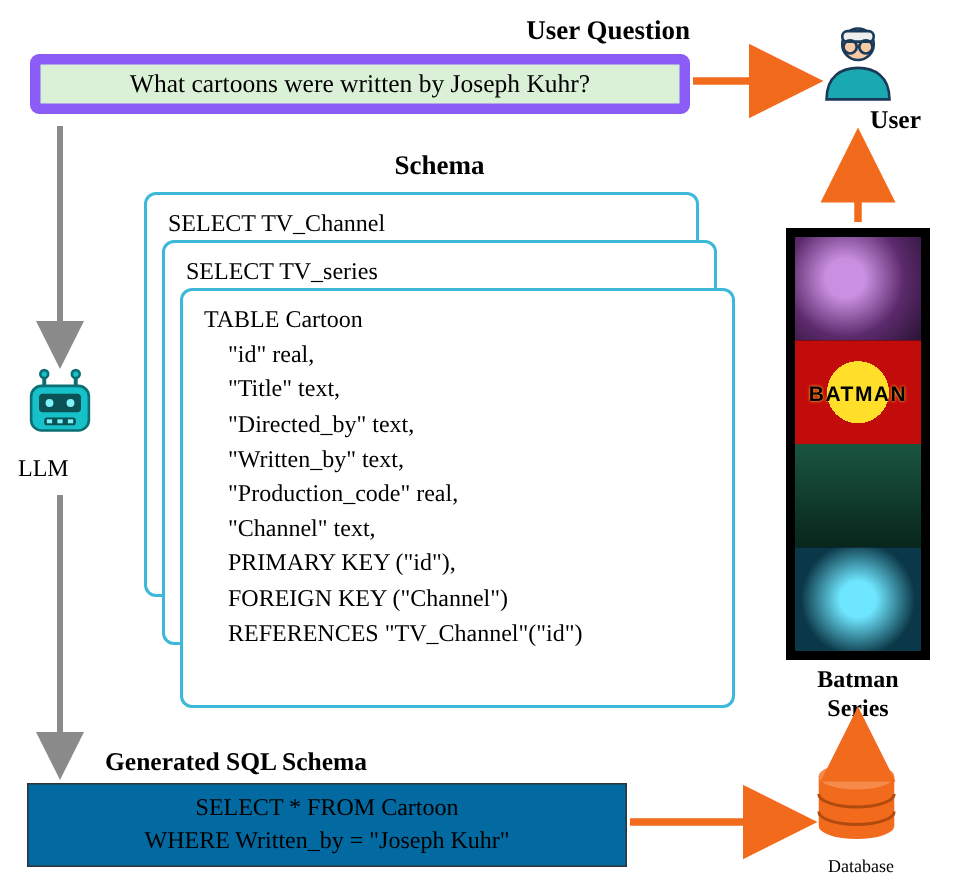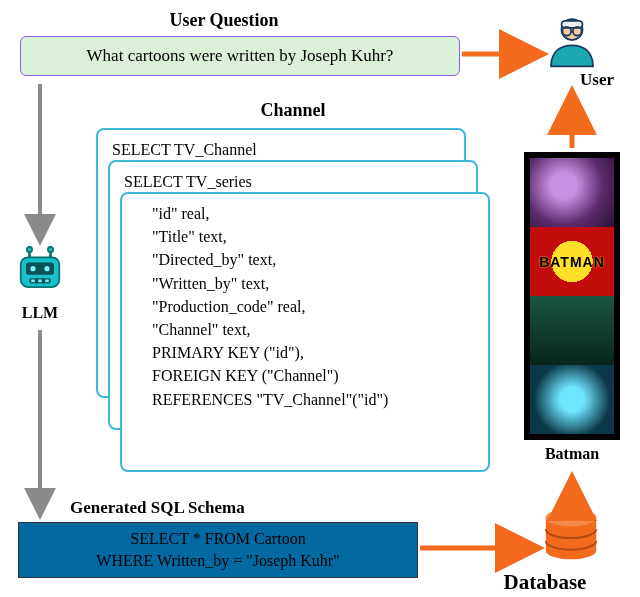--- a/index.html
+++ b/index.html
@@ -18,32 +18,33 @@
     font-size: 18px;
   }
   
   .question-box {
     position: absolute;
     left: 20px;
     top: 36px;
     width: 440px;
     height: 40px;
     background: #daf0d7;
-    border: 1px solid #8b5cf6;
+    border: 7px solid #8b5cf6;
     border-radius: 6px;
     display: flex;
     align-items: center;
     justify-content: center;
     font-size: 17px;
   }
   .uq-heading {
     position: absolute;
-    left: 4px;
+    left: 20px;
     top: 10px;
     width: 440px;
+    text-align: right;
   }
   
   .schema-heading {
     position: absolute;
     left: 118px;
     top: 100px;
     width: 350px;
   }
   .schema-card {
     position: absolute;
@@ -88,22 +89,21 @@
     left: 12px;
     top: 245px;
     width: 56px;
     height: 56px;
   }
   .llm-label {
     position: absolute;
     left: 12px;
     top: 304px;
     width: 56px;
-    text-align: center;
-    font-weight: bold;
+    font-weight: normal;
     font-size: 16px;
   }
   
   .user-icon {
     position: absolute;
     left: 544px;
     top: 12px;
     width: 56px;
     height: 56px;
   }
@@ -118,26 +118,26 @@
   }
   
   .db-icon {
     position: absolute;
     left: 540px;
     top: 508px;
     width: 62px;
   }
   .db-label {
     position: absolute;
-    left: 495px;
+    left: 524px;
     top: 570px;
     width: 100px;
     text-align: center;
-    font-weight: bold;
-    font-size: 21px;
+    font-weight: normal;
+    font-size: 12px;
   }
   
   .results-strip {
     position: absolute;
     left: 524px;
     top: 152px;
     width: 96px;
     height: 288px;
     border-top: 6px solid #000;
     border-bottom: 6px solid #000;
@@ -185,29 +185,30 @@
 </style>
 </head>
 <body>
 
 <div class="uq-heading heading">User Question</div>
 
 <div class="question-box">
   <span>What cartoons were written by Joseph Kuhr?</span>
 </div>
 
-<div class="schema-heading heading">Channel</div>
+<div class="schema-heading heading">Schema</div>
 
 <div class="schema-card c1">
   <div>SELECT TV_Channel</div>
 </div>
 <div class="schema-card c2">
   <div>SELECT TV_series</div>
 </div>
 <div class="schema-card c3">
+  <div>TABLE Cartoon</div>
   <div class="ind">"id" real,</div>
   <div class="ind">"Title" text,</div>
   <div class="ind">"Directed_by" text,</div>
   <div class="ind">"Written_by" text,</div>
   <div class="ind">"Production_code" real,</div>
   <div class="ind">"Channel" text,</div>
   <div class="ind">PRIMARY KEY ("id"),</div>
   <div class="ind">FOREIGN KEY ("Channel")</div>
   <div class="ind">REFERENCES "TV_Channel"("id")</div>
 </div>
@@ -247,20 +248,21 @@
 <div class="results-strip">
   <div class="frame f1"></div>
   <div class="frame f2">
       <span>BATMAN</span>
     </div>
   <div class="frame f3"></div>
   <div class="frame f4"></div>
 </div>
 <div class="results-label">
   <div>Batman</div>
+  <div>Series</div>
 </div>
 
 <svg class="db-icon" viewBox="0 0 64 58">
   <ellipse cx="32" cy="10" rx="26" ry="9" fill="#f26a1b"></ellipse>
   <path d="M6 10 v34 a26 9 0 0 0 52 0 V10" fill="#f26a1b"></path>
   <ellipse cx="32" cy="10" rx="26" ry="9" fill="#f58a4a"></ellipse>
   <path d="M6 22 a26 9 0 0 0 52 0" fill="none" stroke="#b04a0e" stroke-width="2"></path>
   <path d="M6 34 a26 9 0 0 0 52 0" fill="none" stroke="#b04a0e" stroke-width="2"></path>
 </svg>
 <div class="db-label">Database</div>

